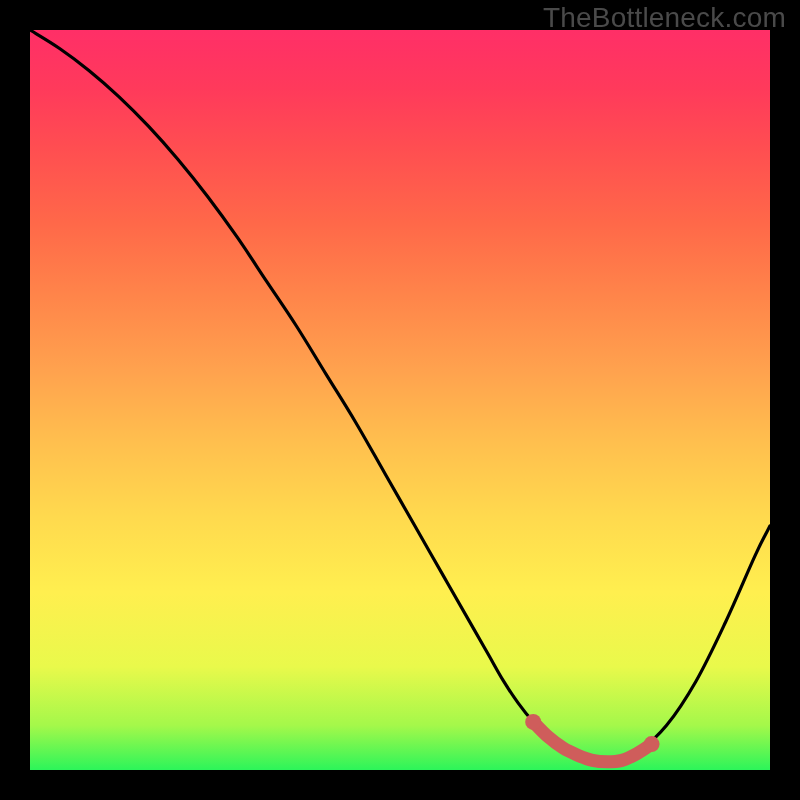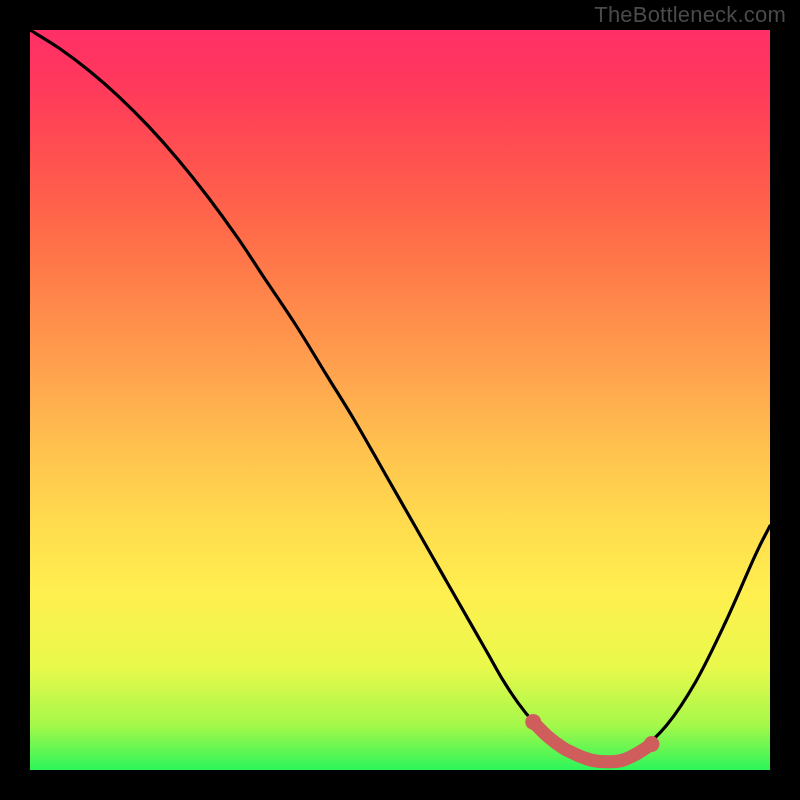--- a/index.html
+++ b/index.html
@@ -15,21 +15,21 @@
     position: relative;
     width: 800px;
     height: 800px;
     background: #000;
   }
   .watermark {
     position: absolute;
     top: 2px;
     right: 14px;
     color: #4a4a4a;
-    font-size: 22px;
+    font-size: 28px;
     font-weight: 400;
     letter-spacing: 0.2px;
     z-index: 5;
   }
   .plot-wrap {
     position: absolute;
     left: 30px;
     top: 30px;
     width: 740px;
     height: 740px;

